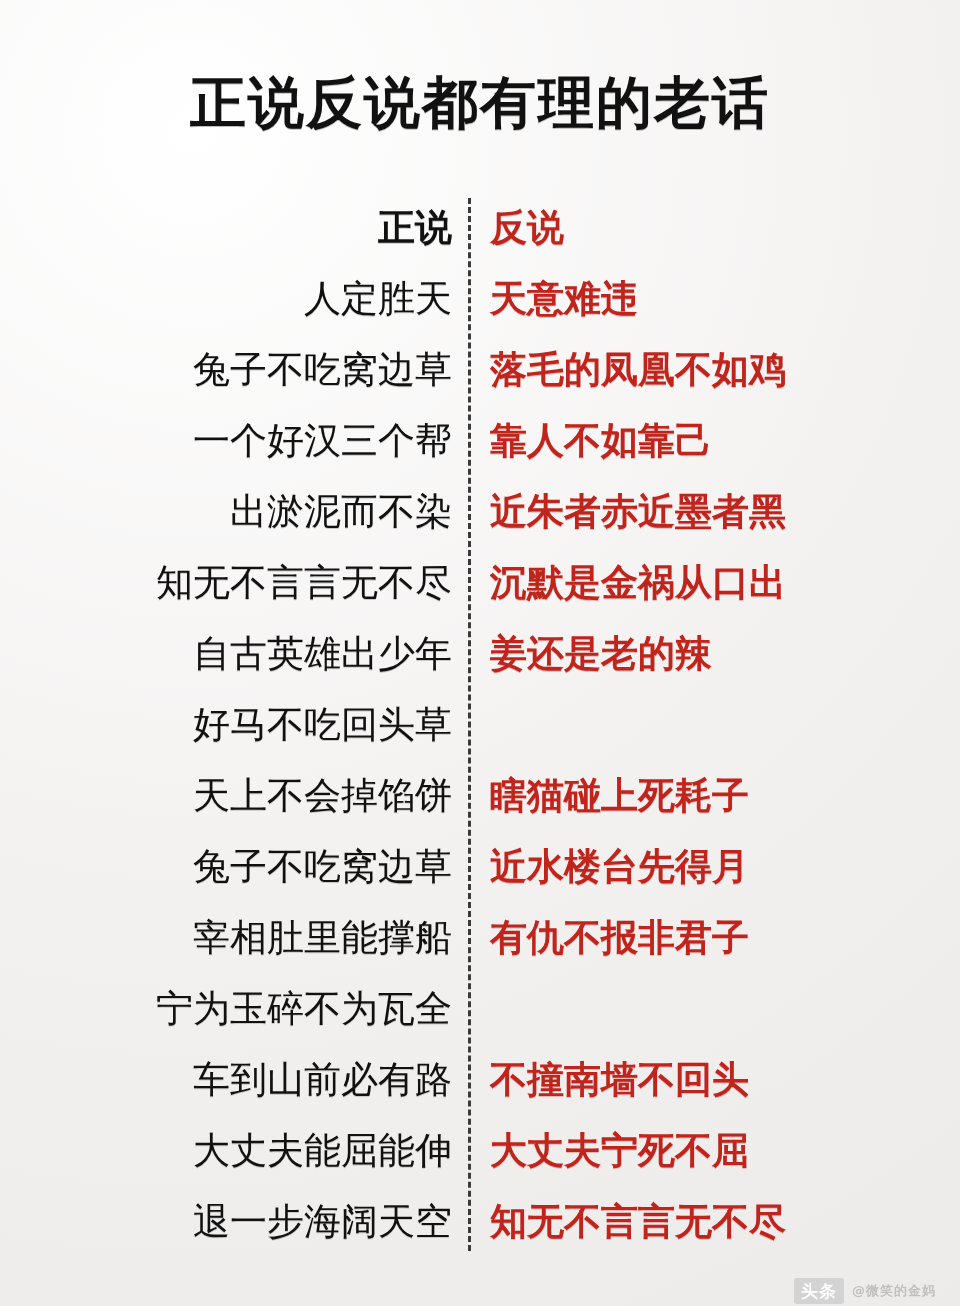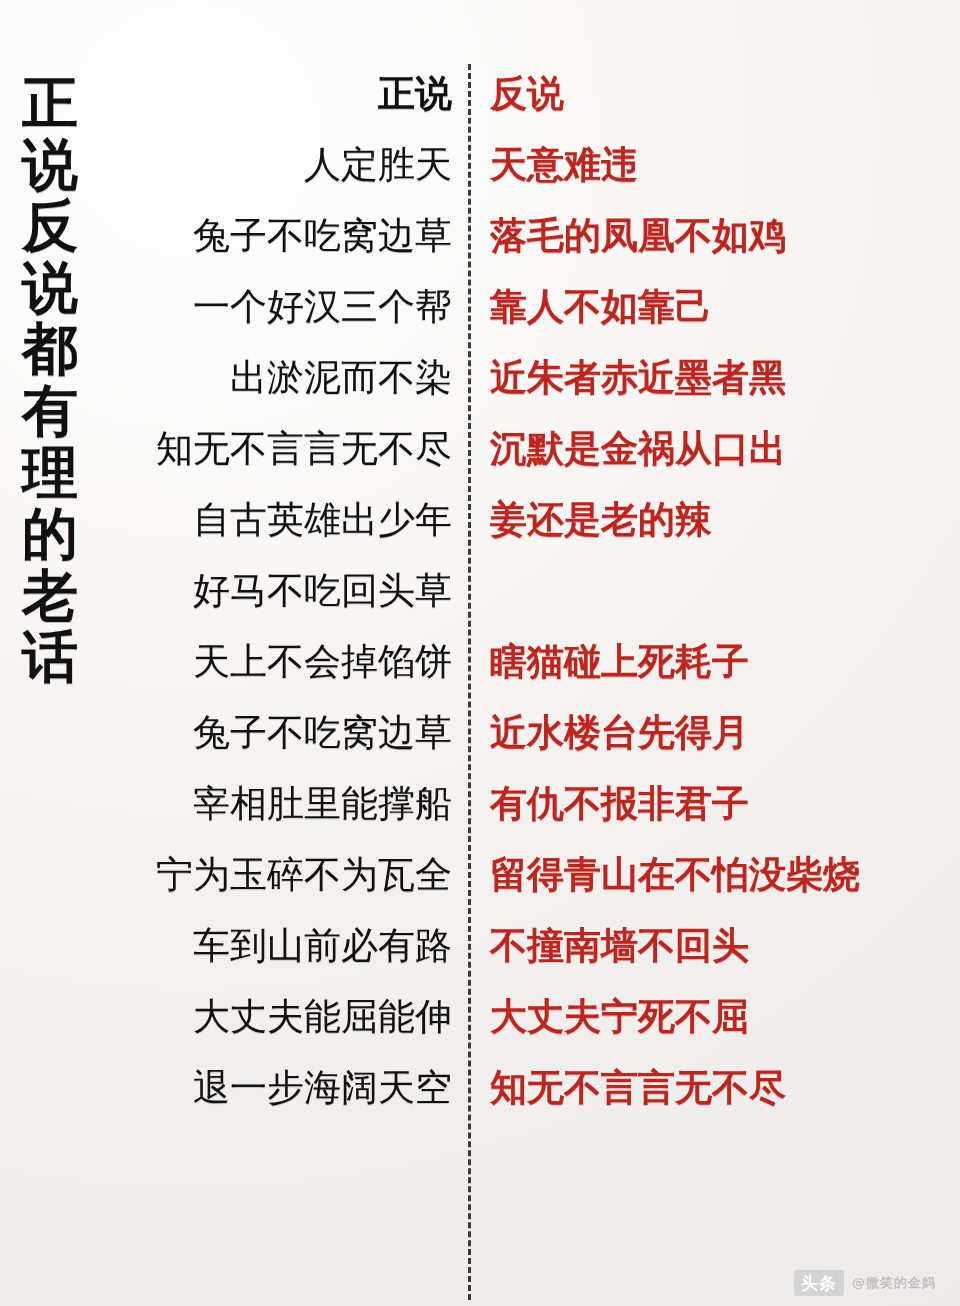--- a/index.html
+++ b/index.html
@@ -16,21 +16,21 @@
     position: relative;
   }
   .page {
     width: 960px;
     height: 1306px;
     box-sizing: border-box;
     background:
       radial-gradient(circle at 20% 10%, #ffffff 0%, #f3f1f0 55%, #edeaea 100%);
     position: relative;
     display: flex;
-    flex-direction: row;
+    flex-direction: column;
   }
   .title {
     text-align: center;
     font-family: "DejaVu Serif", "Liberation Serif", serif;
     font-weight: 700;
     font-size: 56px;
     letter-spacing: 2px;
     color: #111111;
     margin-top: 72px;
     margin-bottom: 0;
@@ -82,21 +82,21 @@
     font-weight: 600;
     text-shadow: 0 1px 0 #e6b8b5;
   }
   .header .cell-left,
   .header .cell-right {
     font-weight: 700;
   }
   .watermark {
     position: absolute;
     right: 24px;
-    bottom: 10px;
+    bottom: 2px;
     display: flex;
     align-items: center;
     gap: 8px;
     opacity: 0.85;
   }
   .wm-logo {
     display: inline-block;
     background: #cfcfcf;
     color: #ffffff;
     font-size: 17px;
@@ -163,21 +163,20 @@
       <div class="row">
         <div class="cell cell-left">兔子不吃窝边草</div>
         <div class="cell cell-right">近水楼台先得月</div>
       </div>
       <div class="row">
         <div class="cell cell-left">宰相肚里能撑船</div>
         <div class="cell cell-right">有仇不报非君子</div>
       </div>
       <div class="row">
         <div class="cell cell-left">宁为玉碎不为瓦全</div>
-        <div class="cell cell-right">留得青山在不怕没柴烧</div>
       </div>
       <div class="row">
         <div class="cell cell-left">车到山前必有路</div>
         <div class="cell cell-right">不撞南墙不回头</div>
       </div>
       <div class="row">
         <div class="cell cell-left">大丈夫能屈能伸</div>
         <div class="cell cell-right">大丈夫宁死不屈</div>
       </div>
       <div class="row">

